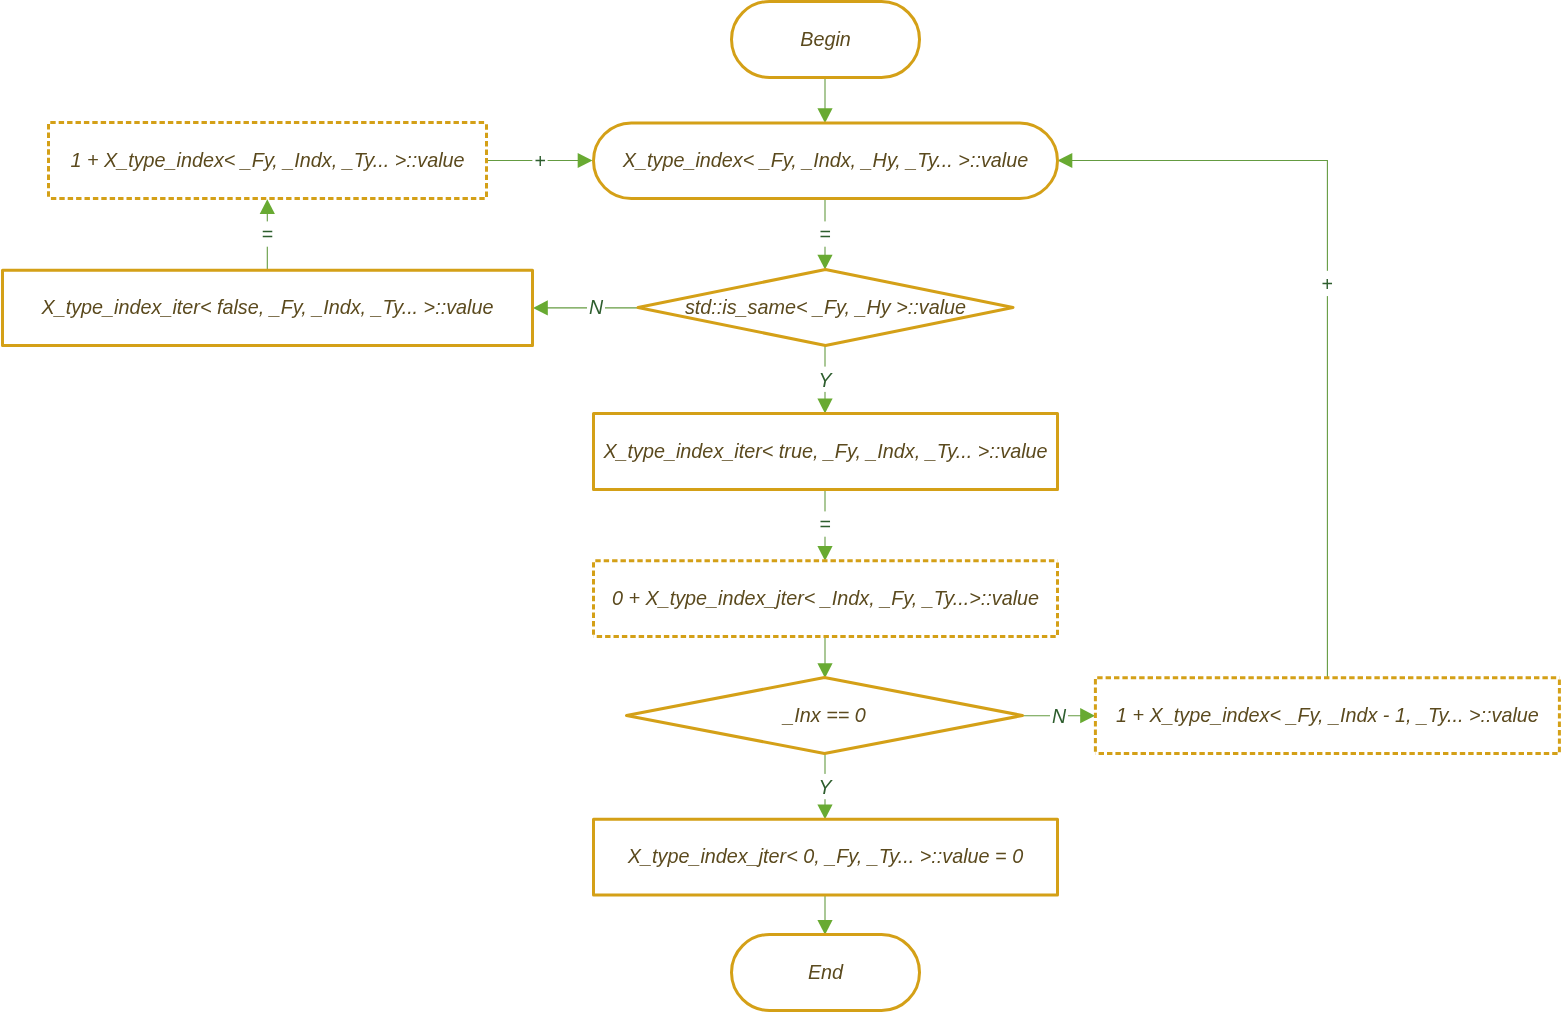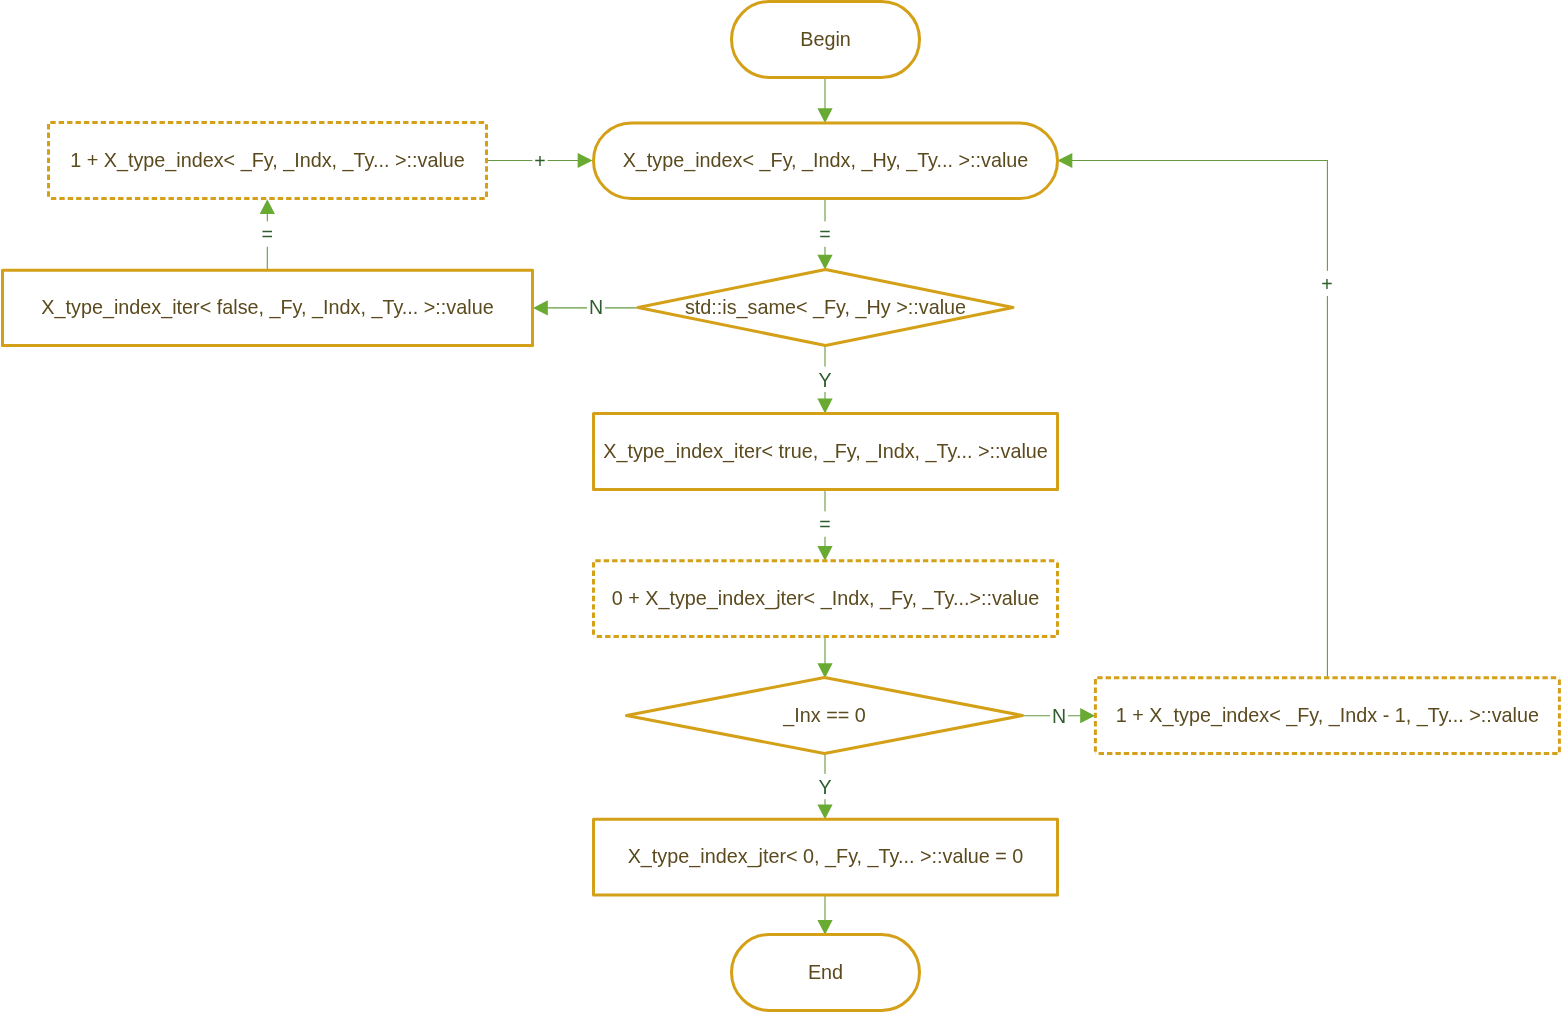--- a/index.html
+++ b/index.html
@@ -1,17 +1,17 @@
 <!DOCTYPE html>
 <html><head>
 <meta charset="utf-8">
 <style>
   html,body{margin:0;padding:0;background:#ffffff;}
   body{width:1562px;height:1012px;overflow:hidden;font-family:"Liberation Sans",sans-serif;}
-  #stage{position:relative;width:1562px;height:1012px;background:#ffffff;}
+  #stage{position:relative;width:1562px;height:1012px;background:#ffffff;font-style:italic;}
   #chart{display:block;position:absolute;left:0;top:0;}
   .node-shape{fill:#ffffff;stroke:#d4a017;stroke-width:3;stroke-linejoin:round;}
   .node-shape.dashed{stroke-dasharray:5.4 3;stroke-dashoffset:6.6;stroke-width:3;}
   .node-label{font-family:"Liberation Sans",sans-serif;font-size:19.8px;fill:#5b4a1e;text-anchor:middle;dominant-baseline:middle;}
   .edge-path{fill:none;stroke:#649b41;stroke-width:1.1;}
   .edge-arrow{fill:#68aa32;stroke:none;}
   .edge-label{font-family:"Liberation Sans",sans-serif;font-size:19.6px;fill:#2e5e2e;text-anchor:middle;}
   .edge-label-bg{fill:#ffffff;}
 </style>
 </head>

